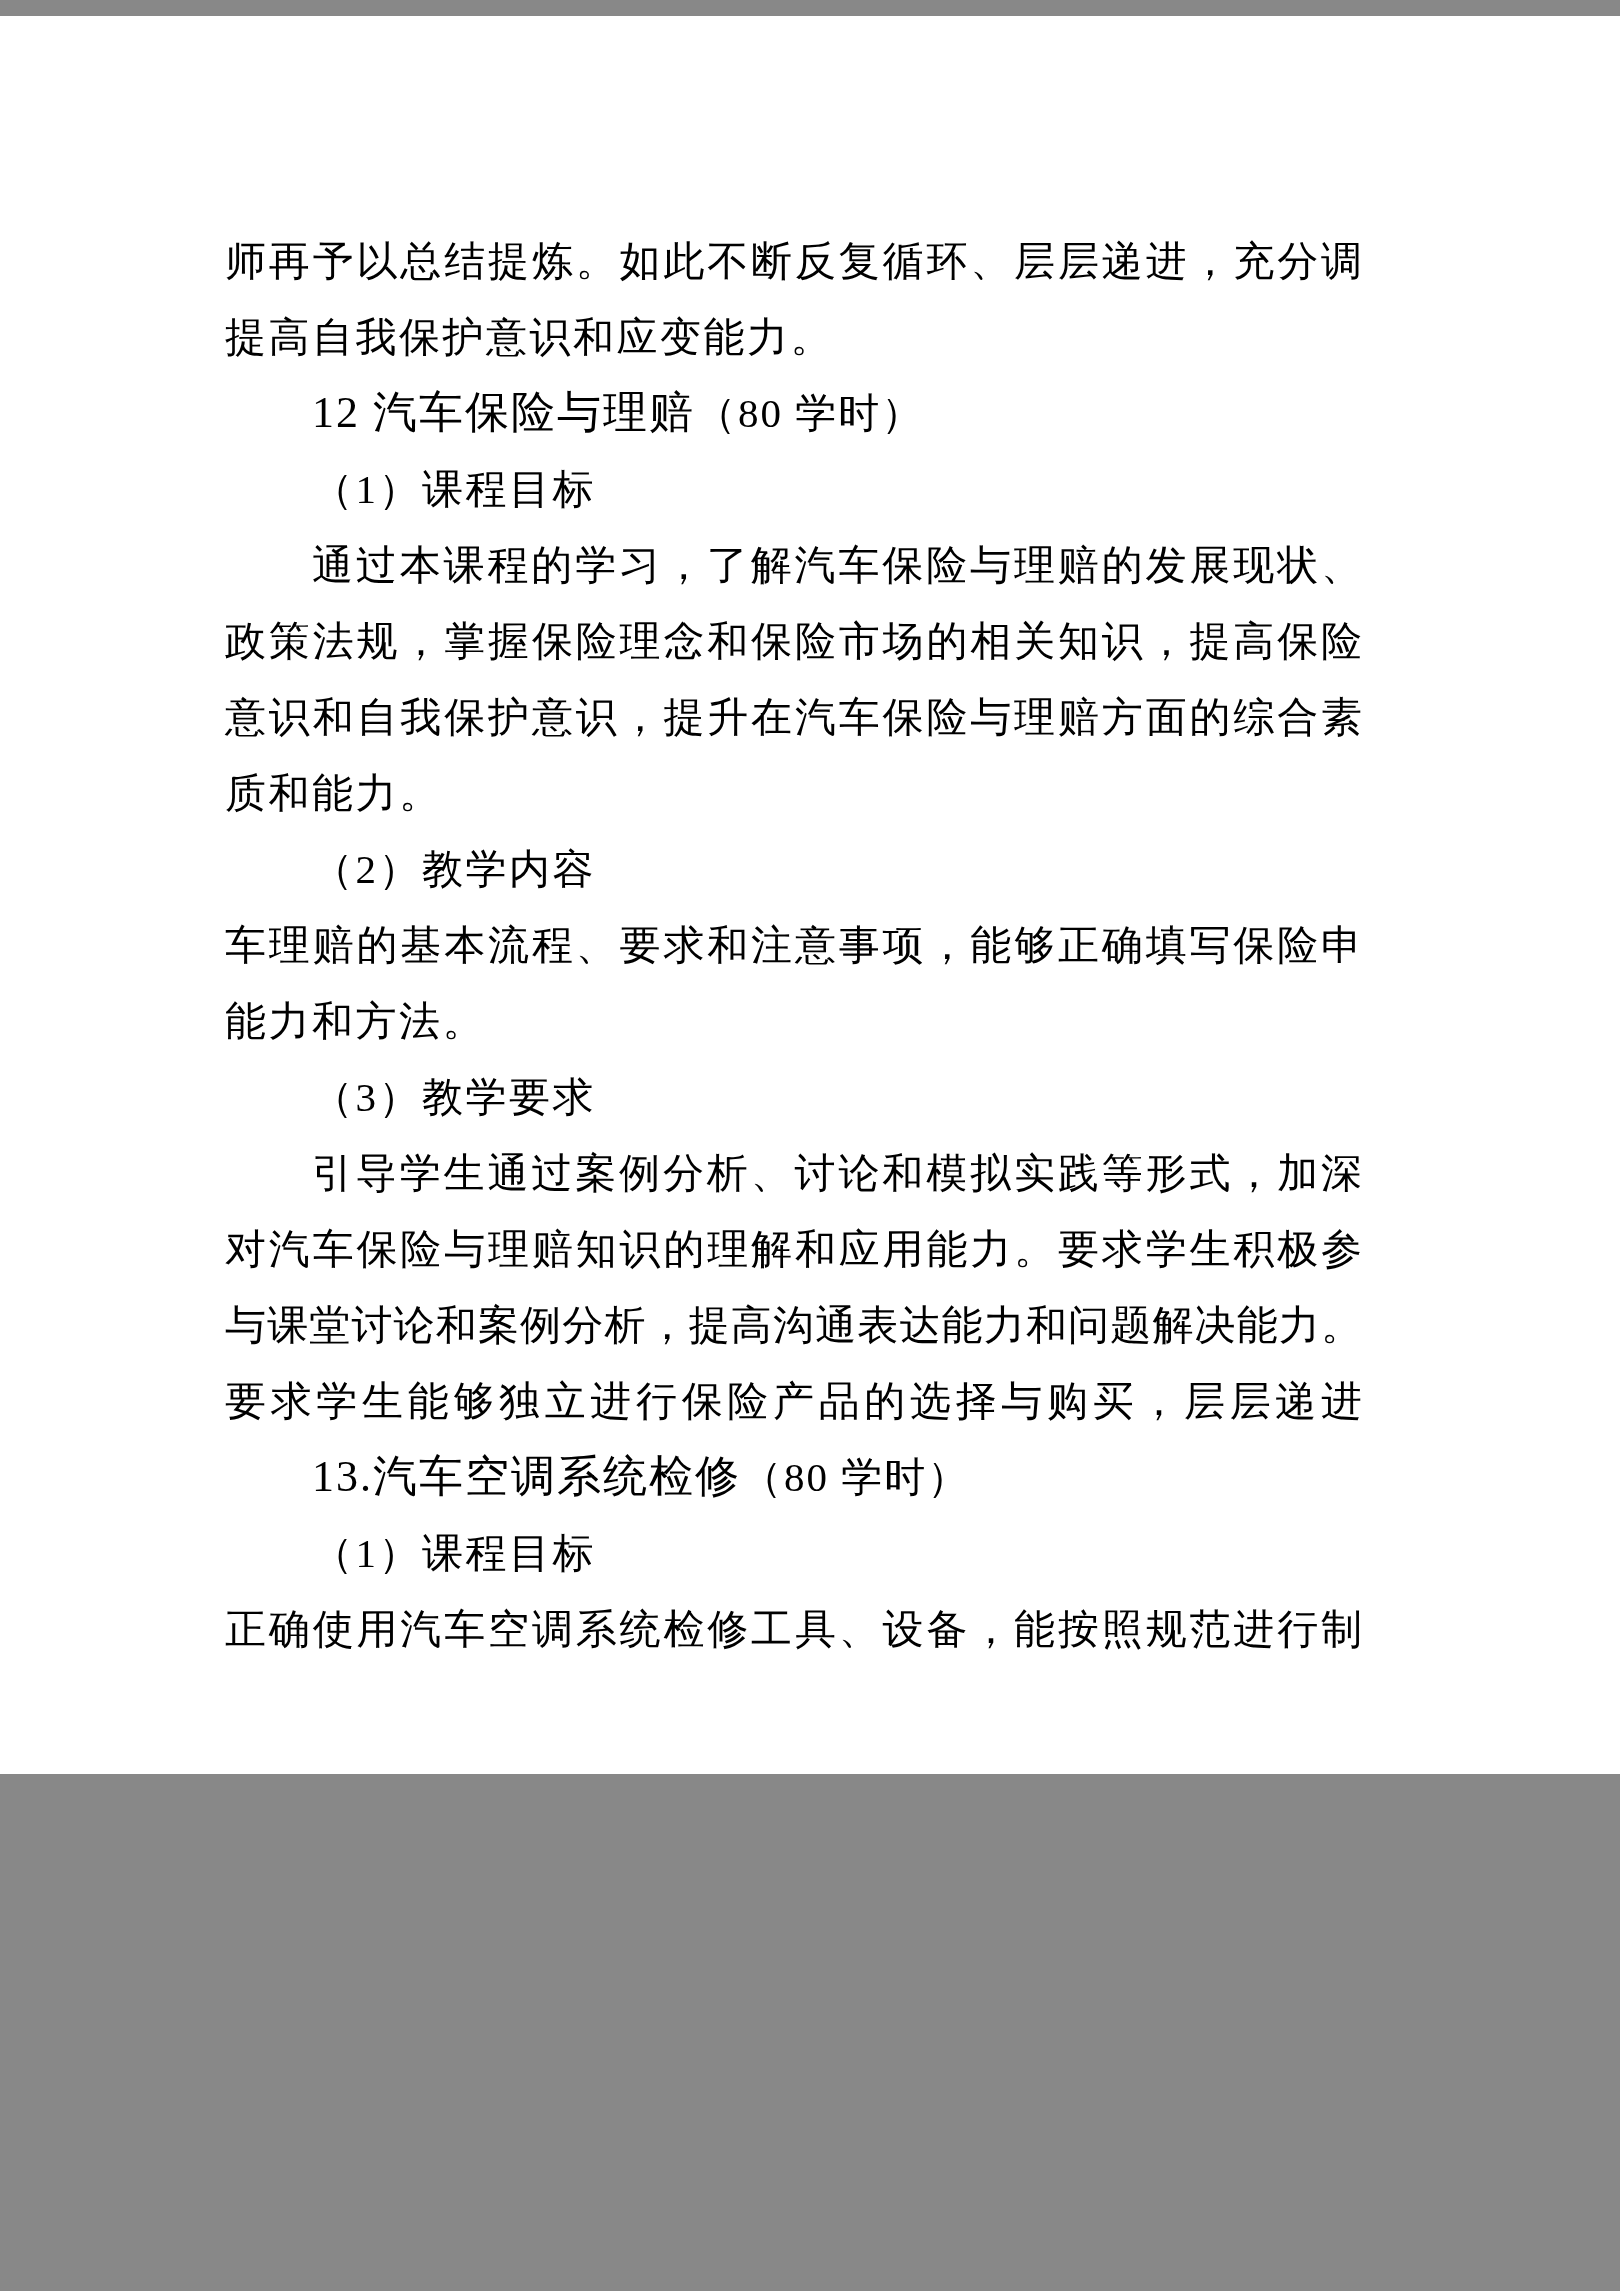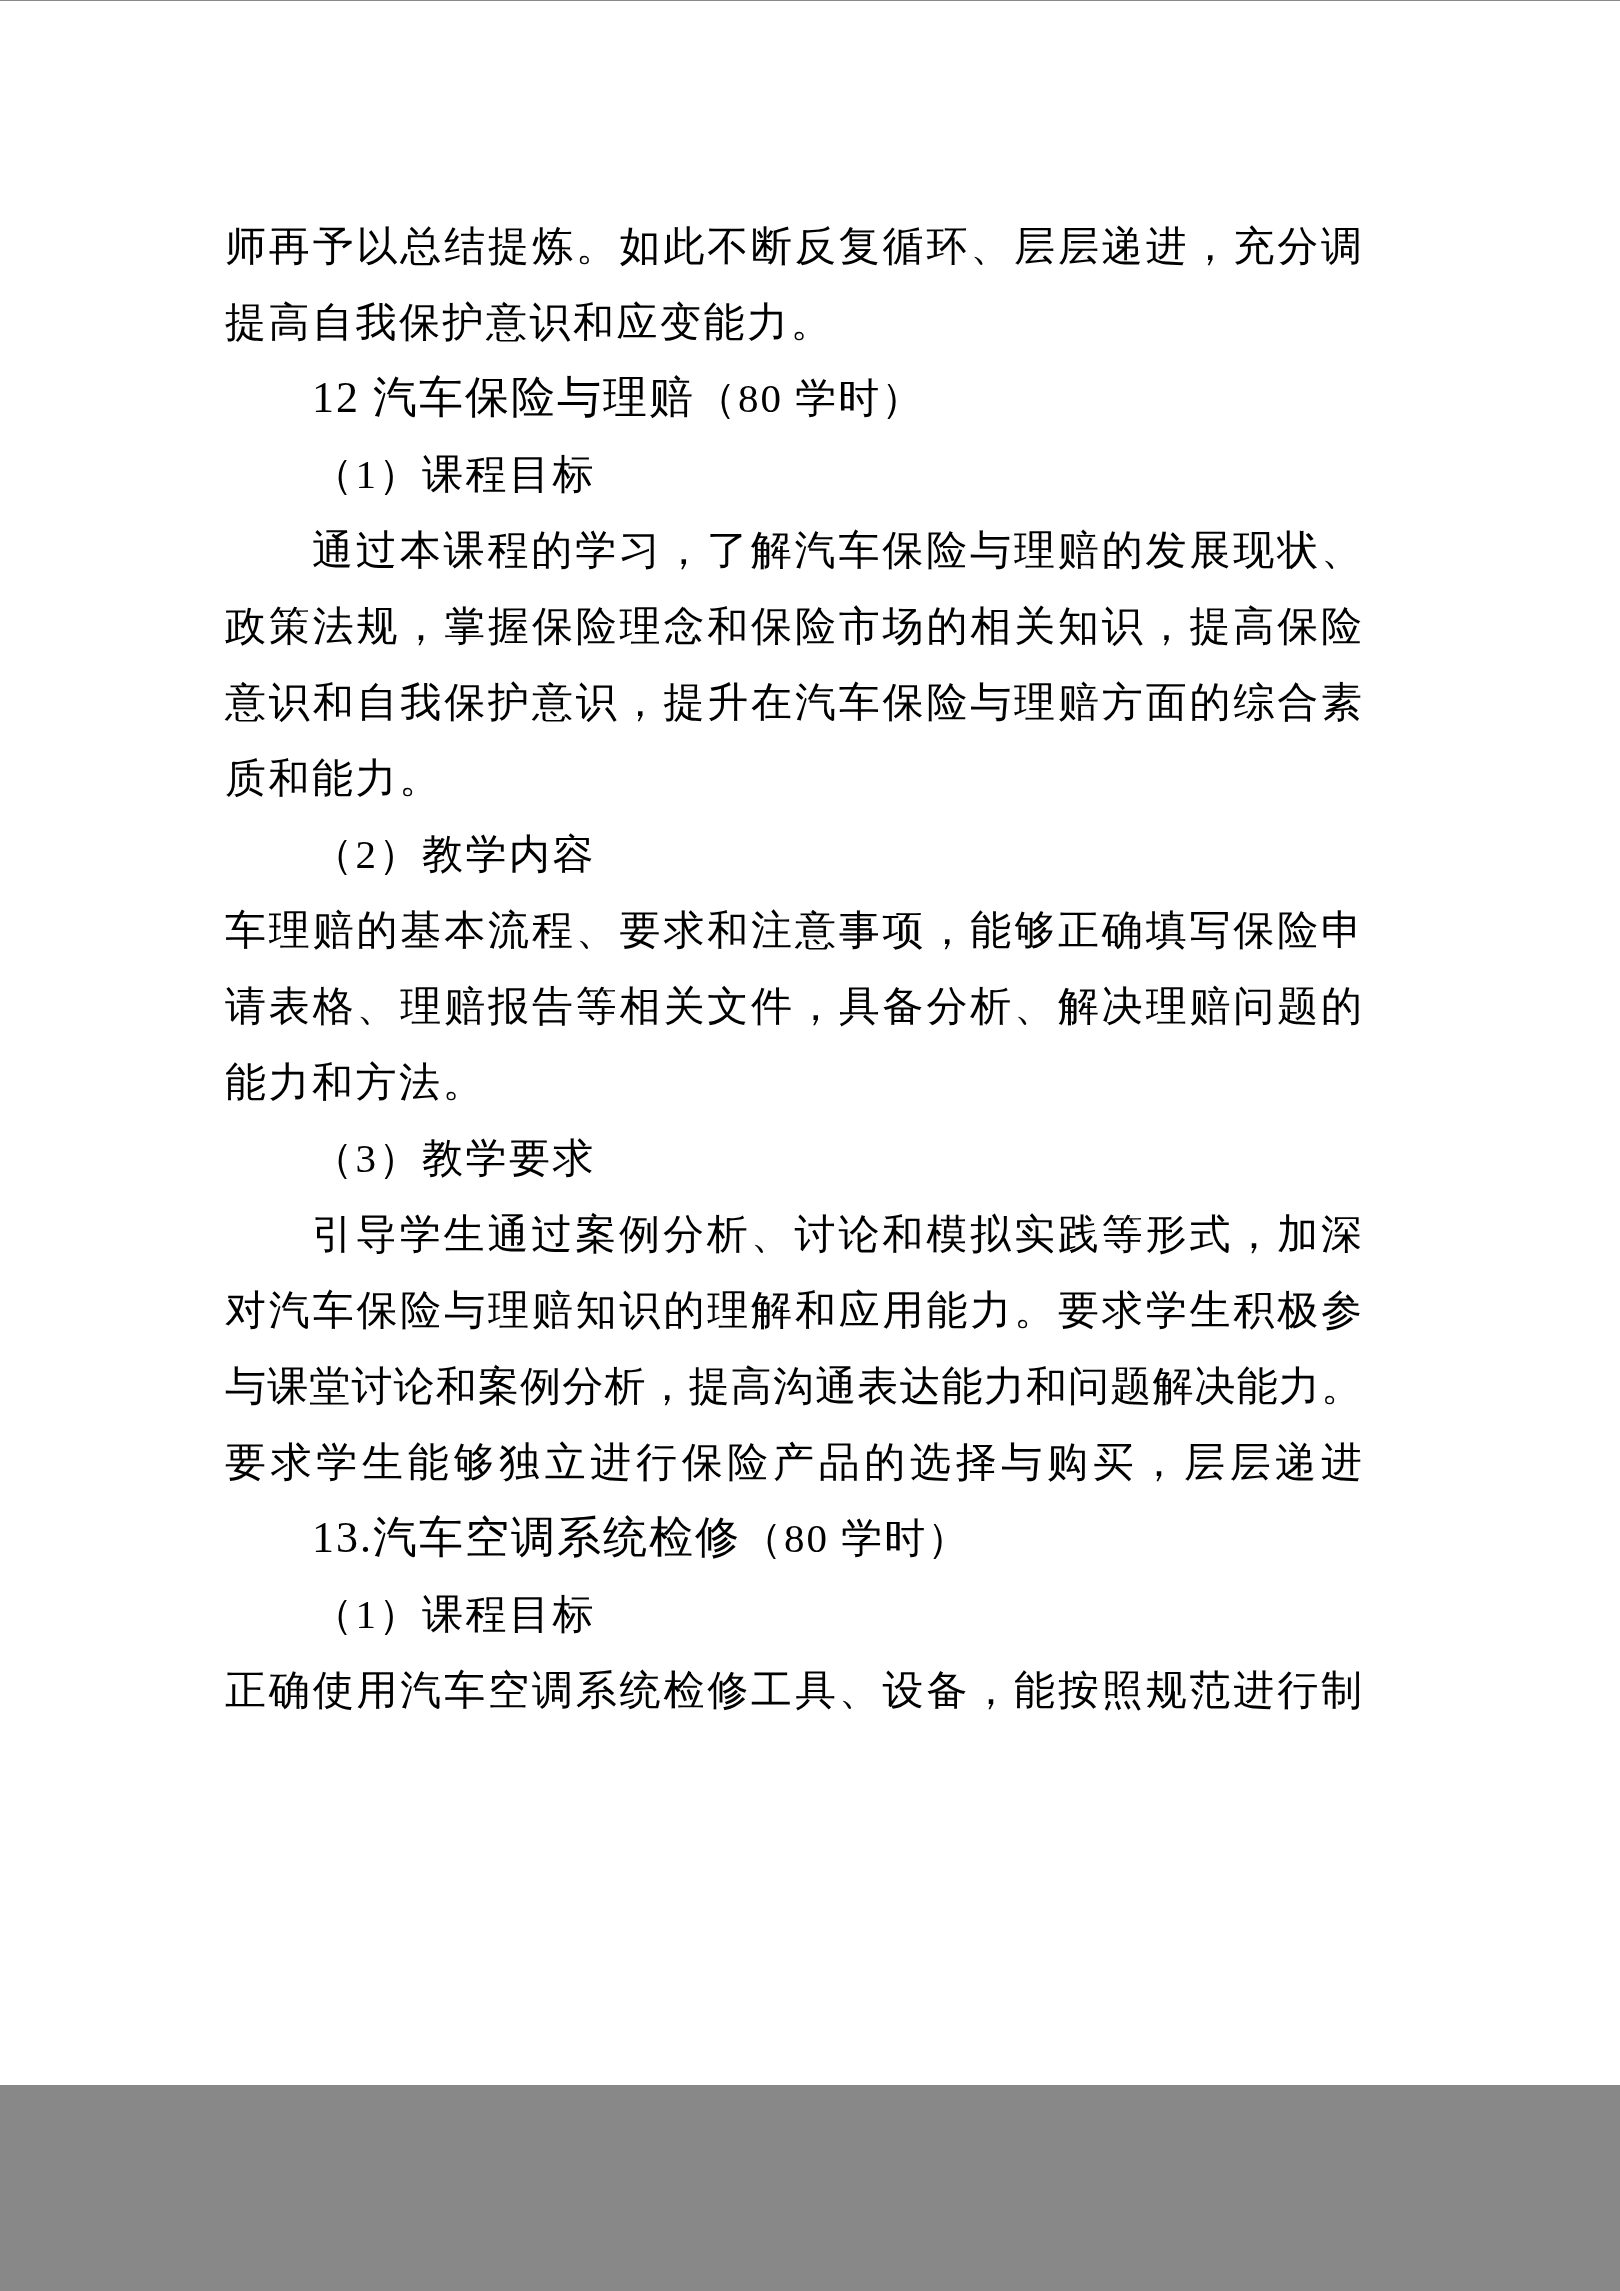--- a/index.html
+++ b/index.html
@@ -5,26 +5,26 @@
 <style>
   :root {
     --page-bg: #ffffff;
     --ink: #000000;
   }
   * { margin: 0; padding: 0; box-sizing: border-box; }
   html, body { background: #888; }
   .page {
     position: relative;
     width: 1620px;
-    height: 2084px;
+    height: 1758px;
     background: var(--page-bg);
     color: var(--ink);
     font-family: "Liberation Serif", "DejaVu Serif", serif;
     overflow: hidden;
-    margin: 1px auto;
+    margin: 16px auto;
   }
   .text-block {
     position: absolute;
     left: 225px;
     top: 207px;
     width: 1137px;
   }
   .line {
     height: 76px;
     line-height: 76px;
@@ -89,21 +89,20 @@
       <div class="line l-justify">师再予以总结提炼。如此不断反复循环、层层递进，充分调</div>
       <div class="line l-end">提高自我保护意识和应变能力。</div>
       <div class="line l-heading"><span class="h-bold">12 汽车保险与理赔</span><span class="h-rest">（80 学时）</span></div>
       <div class="line l-sub">（1）课程目标</div>
       <div class="line l-first">通过本课程的学习，了解汽车保险与理赔的发展现状、</div>
       <div class="line l-justify">政策法规，掌握保险理念和保险市场的相关知识，提高保险</div>
       <div class="line l-justify">意识和自我保护意识，提升在汽车保险与理赔方面的综合素</div>
       <div class="line l-end">质和能力。</div>
       <div class="line l-sub">（2）教学内容</div>
       <div class="line l-justify">车理赔的基本流程、要求和注意事项，能够正确填写保险申</div>
-      <div class="line l-justify">请表格、理赔报告等相关文件，具备分析、解决理赔问题的</div>
       <div class="line l-end">能力和方法。</div>
       <div class="line l-sub">（3）教学要求</div>
       <div class="line l-first">引导学生通过案例分析、讨论和模拟实践等形式，加深</div>
       <div class="line l-justify">对汽车保险与理赔知识的理解和应用能力。要求学生积极参</div>
       <div class="line l-justify">与课堂讨论和案例分析，提高沟通表达能力和问题解决能力。</div>
       <div class="line l-justify">要求学生能够独立进行保险产品的选择与购买，层层递进</div>
       <div class="line l-heading"><span class="h-bold">13.汽车空调系统检修</span><span class="h-rest">（80 学时）</span></div>
       <div class="line l-sub">（1）课程目标</div>
       <div class="line l-justify">正确使用汽车空调系统检修工具、设备，能按照规范进行制</div>
     </main>

